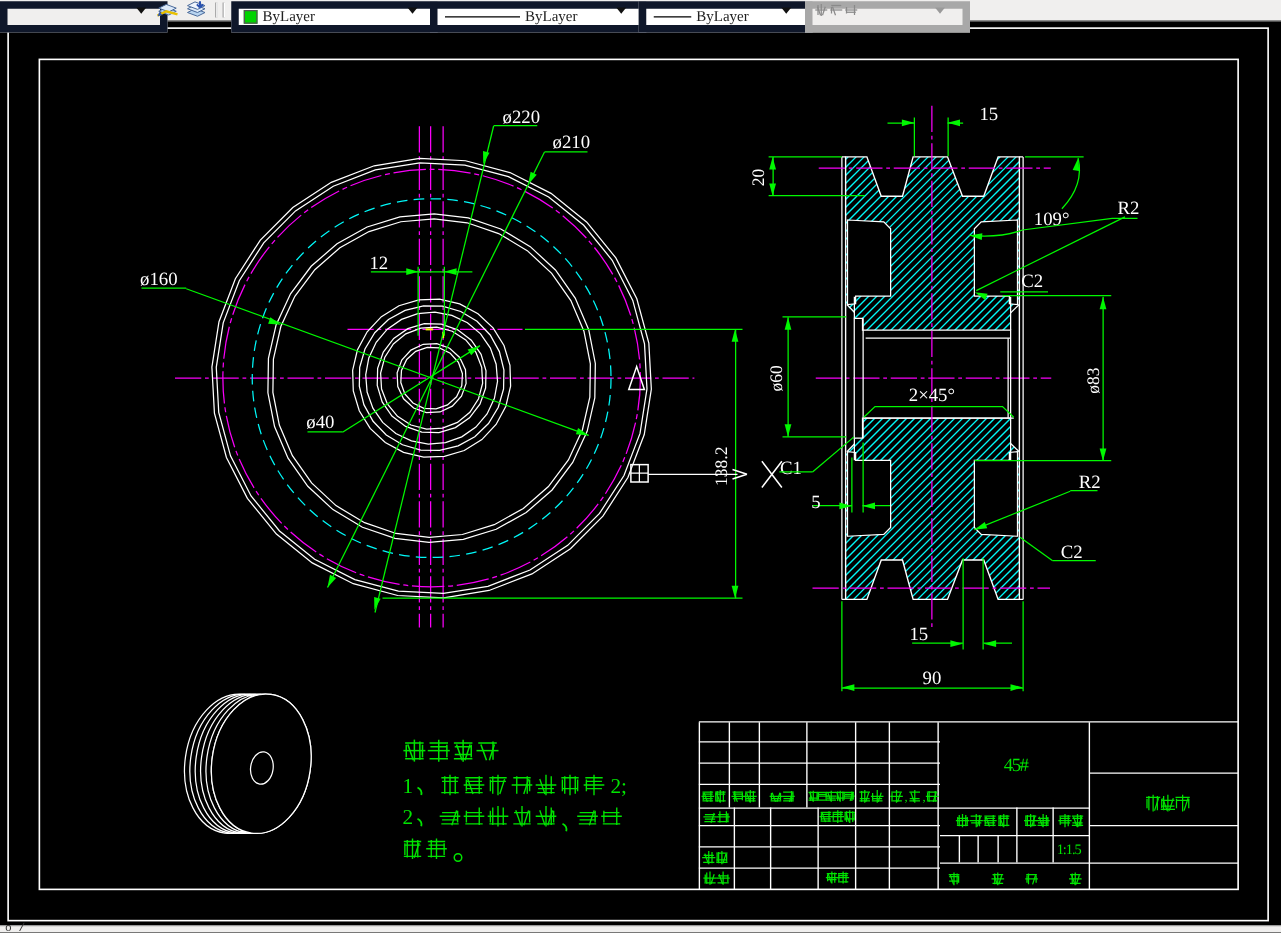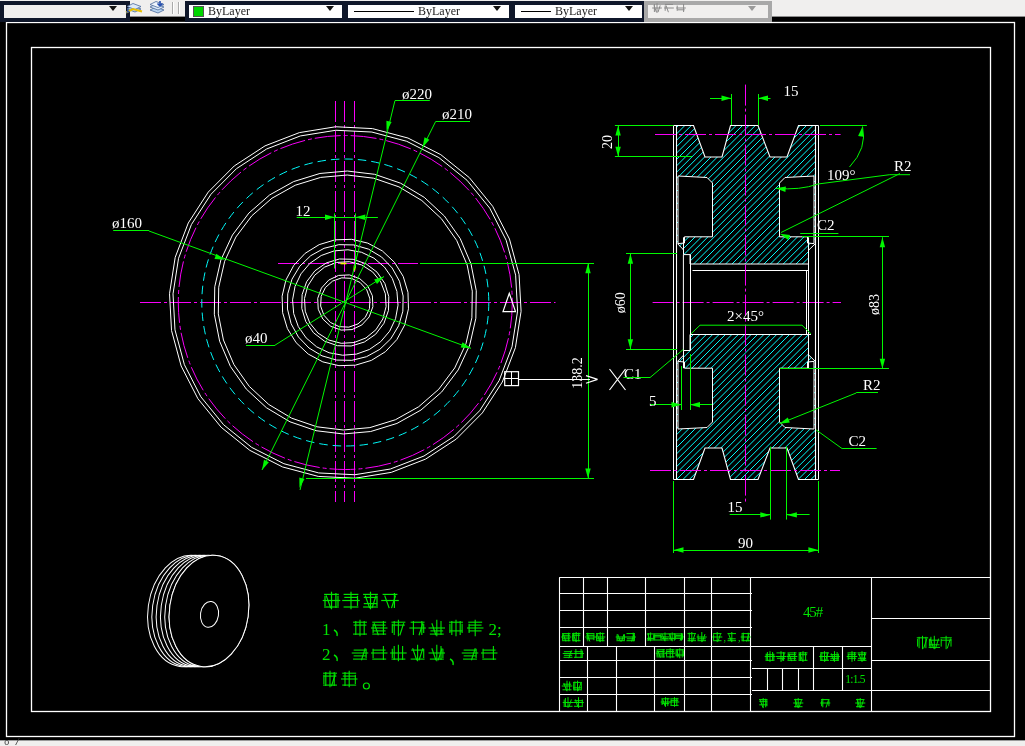--- a/index.html
+++ b/index.html
@@ -1,16 +1,16 @@
 <!DOCTYPE html>
 <html><head><meta charset="utf-8"><style>
 html,body{margin:0;padding:0;background:#000;width:1025px;height:746px;overflow:hidden}
 #wrap{position:relative;width:1025px;height:746px;font-family:"Liberation Sans",sans-serif}
 #tb{position:absolute;left:0;top:0;width:1025px;height:16px;background:#f0efee;border-bottom:1px solid #8c8c8c}
-.combo{position:absolute;top:1px;height:13px;background:#fff;border:4px solid #0f172a;display:flex;align-items:center}
+.combo{position:absolute;top:1px;height:13px;background:#fff;border:6px solid #0f172a;display:flex;align-items:center}
 .ctext{font-family:"Liberation Serif",serif;font-size:12px;color:#222;margin-left:4px;line-height:13px}
 .swatch{display:inline-block;width:9px;height:9px;background:#00d400;border:1px solid #555;margin-left:4px}
 .lsam{display:inline-block;height:1px;background:#000;margin-left:6px}
 .dd{position:absolute;top:1px;width:17px;height:15px;display:flex;align-items:center;justify-content:center}
 .tri{width:0;height:0;border-left:4px solid transparent;border-right:4px solid transparent;border-top:5px solid #111}
 .tbtn{position:absolute;top:0;width:21px;height:16px}
 .sep{position:absolute;top:2px;width:1px;height:12px;background:#aaa;border-right:1px solid #fff}
 #cmd{position:absolute;left:0;top:740px;width:1025px;height:6px;background:#f0efee;border-top:1px solid #9a9a9a}
 #cmdtxt{position:absolute;left:4px;top:738px;font-size:9px;color:#333;font-family:"Liberation Mono",monospace}
 </style></head>

